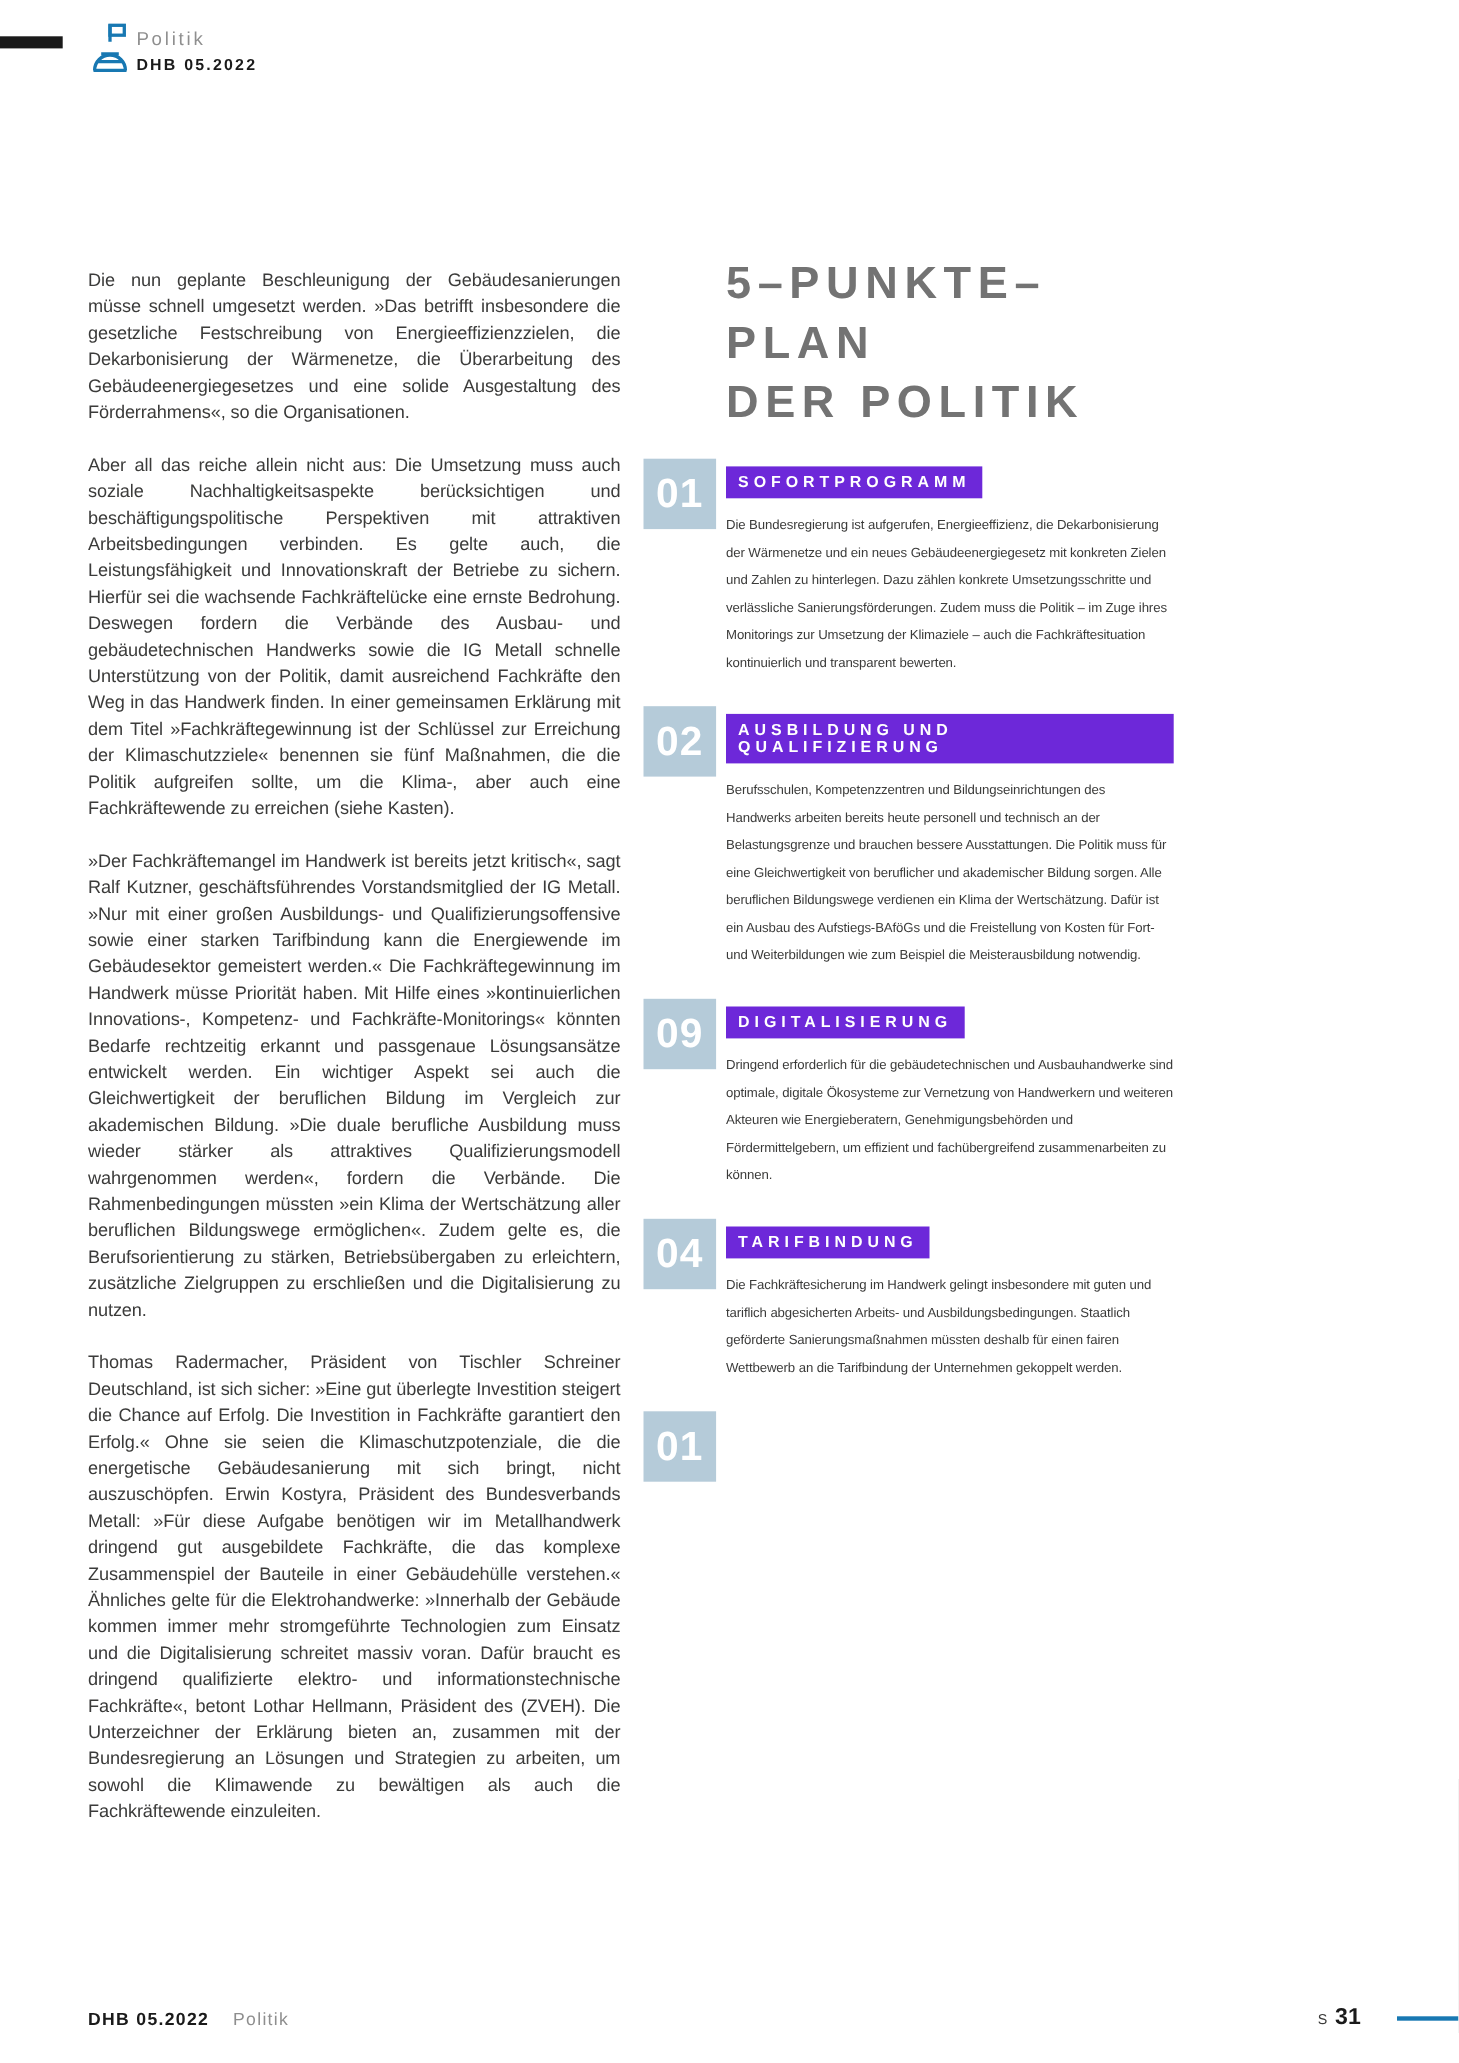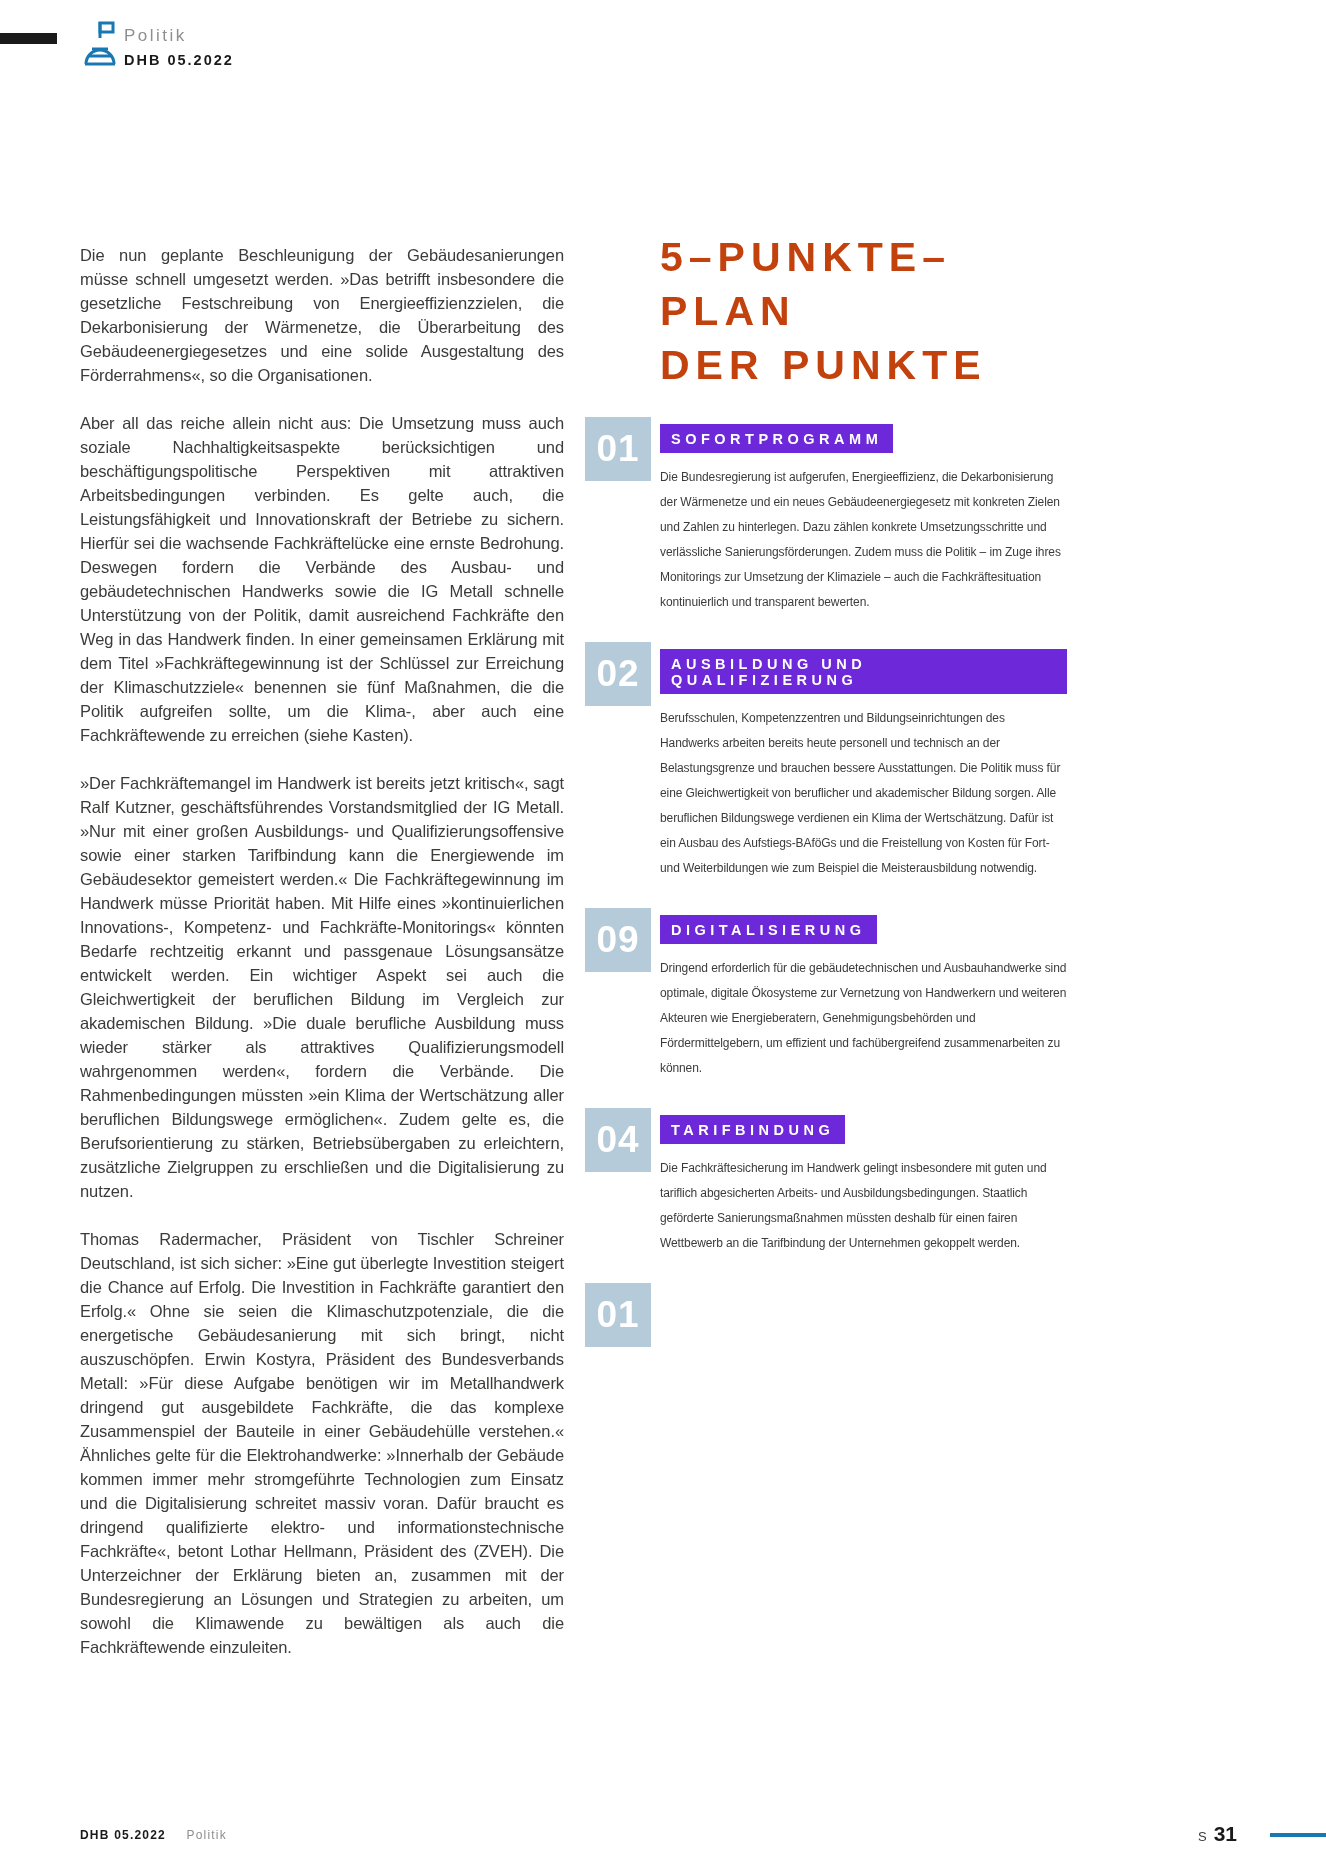--- a/index.html
+++ b/index.html
@@ -44,21 +44,21 @@
 
   
   .plan { position: absolute; left: 585px; top: 230px; width: 482px; }
   .plan-title {
     margin-left: 75px;
     margin-bottom: 32px;
     font-size: 41px;
     line-height: 1.32;
     font-weight: 700;
     letter-spacing: 6px;
-    color: #c2410c;
+    color: #737373;
   }
   .plan-item { display: flex; align-items: flex-start; margin-bottom: 34px; }
   .plan-number {
     flex: 0 0 66px;
     height: 64px;
     margin-right: 9px;
     margin-top: -7px;
     background: #b5cbd9;
     color: #ffffff;
     font-size: 37px;
@@ -78,21 +78,21 @@
   }
   .plan-text {
     margin-top: 12px;
     font-size: 12px;
     line-height: 25px;
     letter-spacing: -0.1px;
   }
 
   
   .footer { position: absolute; left: 80px; right: 0; top: 1820px; height: 32px; }
-  .footer-left { position: absolute; left: 0; top: 8px; font-size: 12px; letter-spacing: 1.2px; }
+  .footer-left { position: absolute; left: 0; top: 8px; font-size: 16px; letter-spacing: 1.2px; }
   .footer-issue { font-weight: 700; color: #1a1a1a; }
   .footer-section { color: #8e8e8e; margin-left: 16px; }
   .footer-right { position: absolute; left: 1118px; top: 2px; white-space: nowrap; }
   .footer-page-prefix { font-size: 13px; color: #3b3b3a; margin-right: 7px; }
   .footer-page-number { font-size: 21px; font-weight: 700; color: #1a1a1a; margin-top: 44px; }
   .footer-rule { position: absolute; right: 0; top: 13px; width: 56px; height: 4px; background: #1878b2; }
 </style>
 </head>
 <body>
 
@@ -119,21 +119,21 @@
   <section class="left-col">
     <p>Die nun geplante Beschleunigung der Gebäudesanierungen müsse schnell umgesetzt werden. »Das betrifft insbesondere die gesetzliche Festschreibung von Energieeffizienzzielen, die Dekarbonisierung der Wärmenetze, die Überarbeitung des Gebäudeenergiegesetzes und eine solide Ausgestaltung des Förderrahmens«, so die Organisationen.</p>
     <p>Aber all das reiche allein nicht aus: Die Umsetzung muss auch soziale Nachhaltigkeitsaspekte berücksichtigen und beschäftigungspolitische Perspektiven mit attraktiven Arbeitsbedingungen verbinden. Es gelte auch, die Leistungsfähigkeit und Innovationskraft der Betriebe zu sichern. Hierfür sei die wachsende Fachkräftelücke eine ernste Bedrohung. Deswegen fordern die Verbände des Ausbau- und gebäudetechnischen Handwerks sowie die IG Metall schnelle Unterstützung von der Politik, damit ausreichend Fachkräfte den Weg in das Handwerk finden. In einer gemeinsamen Erklärung mit dem Titel »Fachkräftegewinnung ist der Schlüssel zur Erreichung der Klimaschutzziele« benennen sie fünf Maßnahmen, die die Politik aufgreifen sollte, um die Klima-, aber auch eine Fachkräftewende zu erreichen (siehe Kasten).</p>
     <p>»Der Fachkräftemangel im Handwerk ist bereits jetzt kritisch«, sagt Ralf Kutzner, geschäftsführendes Vorstandsmitglied der IG Metall. »Nur mit einer großen Ausbildungs- und Qualifizierungsoffensive sowie einer starken Tarifbindung kann die Energiewende im Gebäudesektor gemeistert werden.« Die Fachkräftegewinnung im Handwerk müsse Priorität haben. Mit Hilfe eines »kontinuierlichen Innovations-, Kompetenz- und Fachkräfte-Monitorings« könnten Bedarfe rechtzeitig erkannt und passgenaue Lösungsansätze entwickelt werden. Ein wichtiger Aspekt sei auch die Gleichwertigkeit der beruflichen Bildung im Vergleich zur akademischen Bildung. »Die duale berufliche Ausbildung muss wieder stärker als attraktives Qualifizierungsmodell wahrgenommen werden«, fordern die Verbände. Die Rahmenbedingungen müssten »ein Klima der Wertschätzung aller beruflichen Bildungswege ermöglichen«. Zudem gelte es, die Berufsorientierung zu stärken, Betriebsübergaben zu erleichtern, zusätzliche Zielgruppen zu erschließen und die Digitalisierung zu nutzen.</p>
     <p>Thomas Radermacher, Präsident von Tischler Schreiner Deutschland, ist sich sicher: »Eine gut überlegte Investition steigert die Chance auf Erfolg. Die Investition in Fachkräfte garantiert den Erfolg.« Ohne sie seien die Klimaschutzpotenziale, die die energetische Gebäudesanierung mit sich bringt, nicht auszuschöpfen. Erwin Kostyra, Präsident des Bundesverbands Metall: »Für diese Aufgabe benötigen wir im Metallhandwerk dringend gut ausgebildete Fachkräfte, die das komplexe Zusammenspiel der Bauteile in einer Gebäudehülle verstehen.« Ähnliches gelte für die Elektrohandwerke: »Innerhalb der Gebäude kommen immer mehr stromgeführte Technologien zum Einsatz und die Digitalisierung schreitet massiv voran. Dafür braucht es dringend qualifizierte elektro- und informationstechnische Fachkräfte«, betont Lothar Hellmann, Präsident des (ZVEH). Die Unterzeichner der Erklärung bieten an, zusammen mit der Bundesregierung an Lösungen und Strategien zu arbeiten, um sowohl die Klimawende zu bewältigen als auch die Fachkräftewende einzuleiten.</p>
   </section>
 
   <section class="plan">
     <h2 class="plan-title">
       <span>5–PUNKTE–PLAN</span><br>
-      <span>DER PUNKTE</span>
+      <span>DER POLITIK</span>
     </h2>
 
     <div class="plan-item">
       <div class="plan-number">01</div>
       <div class="plan-content">
         <div class="plan-label">SOFORTPROGRAMM</div>
         <p class="plan-text">Die Bundesregierung ist aufgerufen, Energieeffizienz, die Dekarbonisierung der Wärmenetze und ein neues Gebäudeenergiegesetz mit konkreten Zielen und Zahlen zu hinterlegen. Dazu zählen konkrete Umsetzungsschritte und verlässliche Sanierungsförderungen. Zudem muss die Politik – im Zuge ihres Monitorings zur Umsetzung der Klimaziele – auch die Fachkräftesituation kontinuierlich und transparent bewerten.</p>
       </div>
     </div>
 

